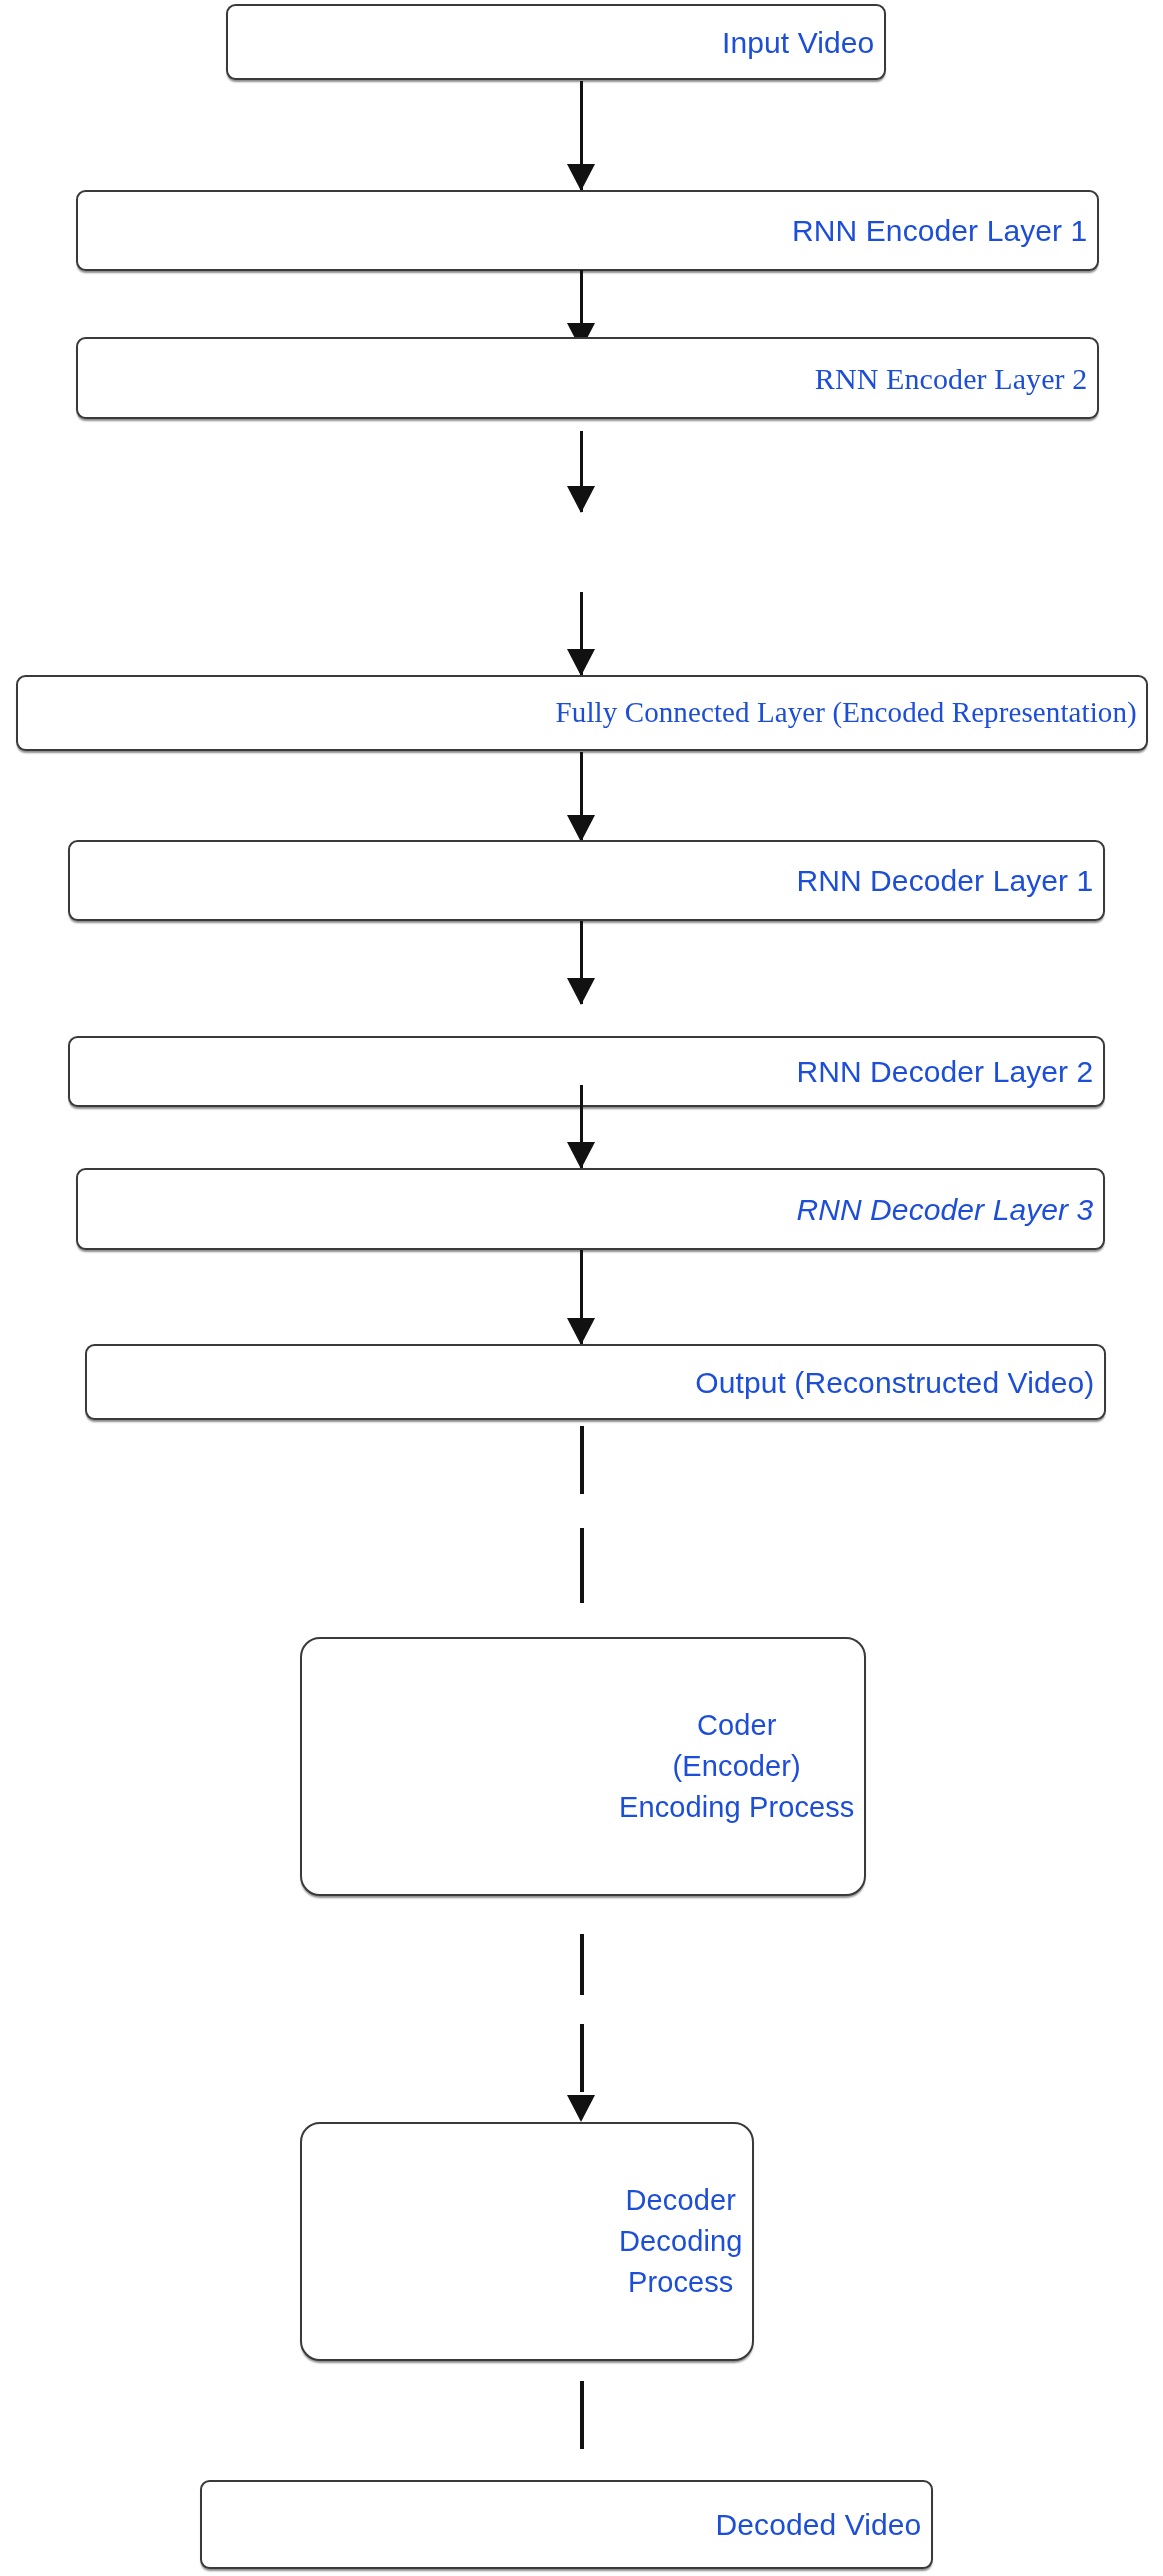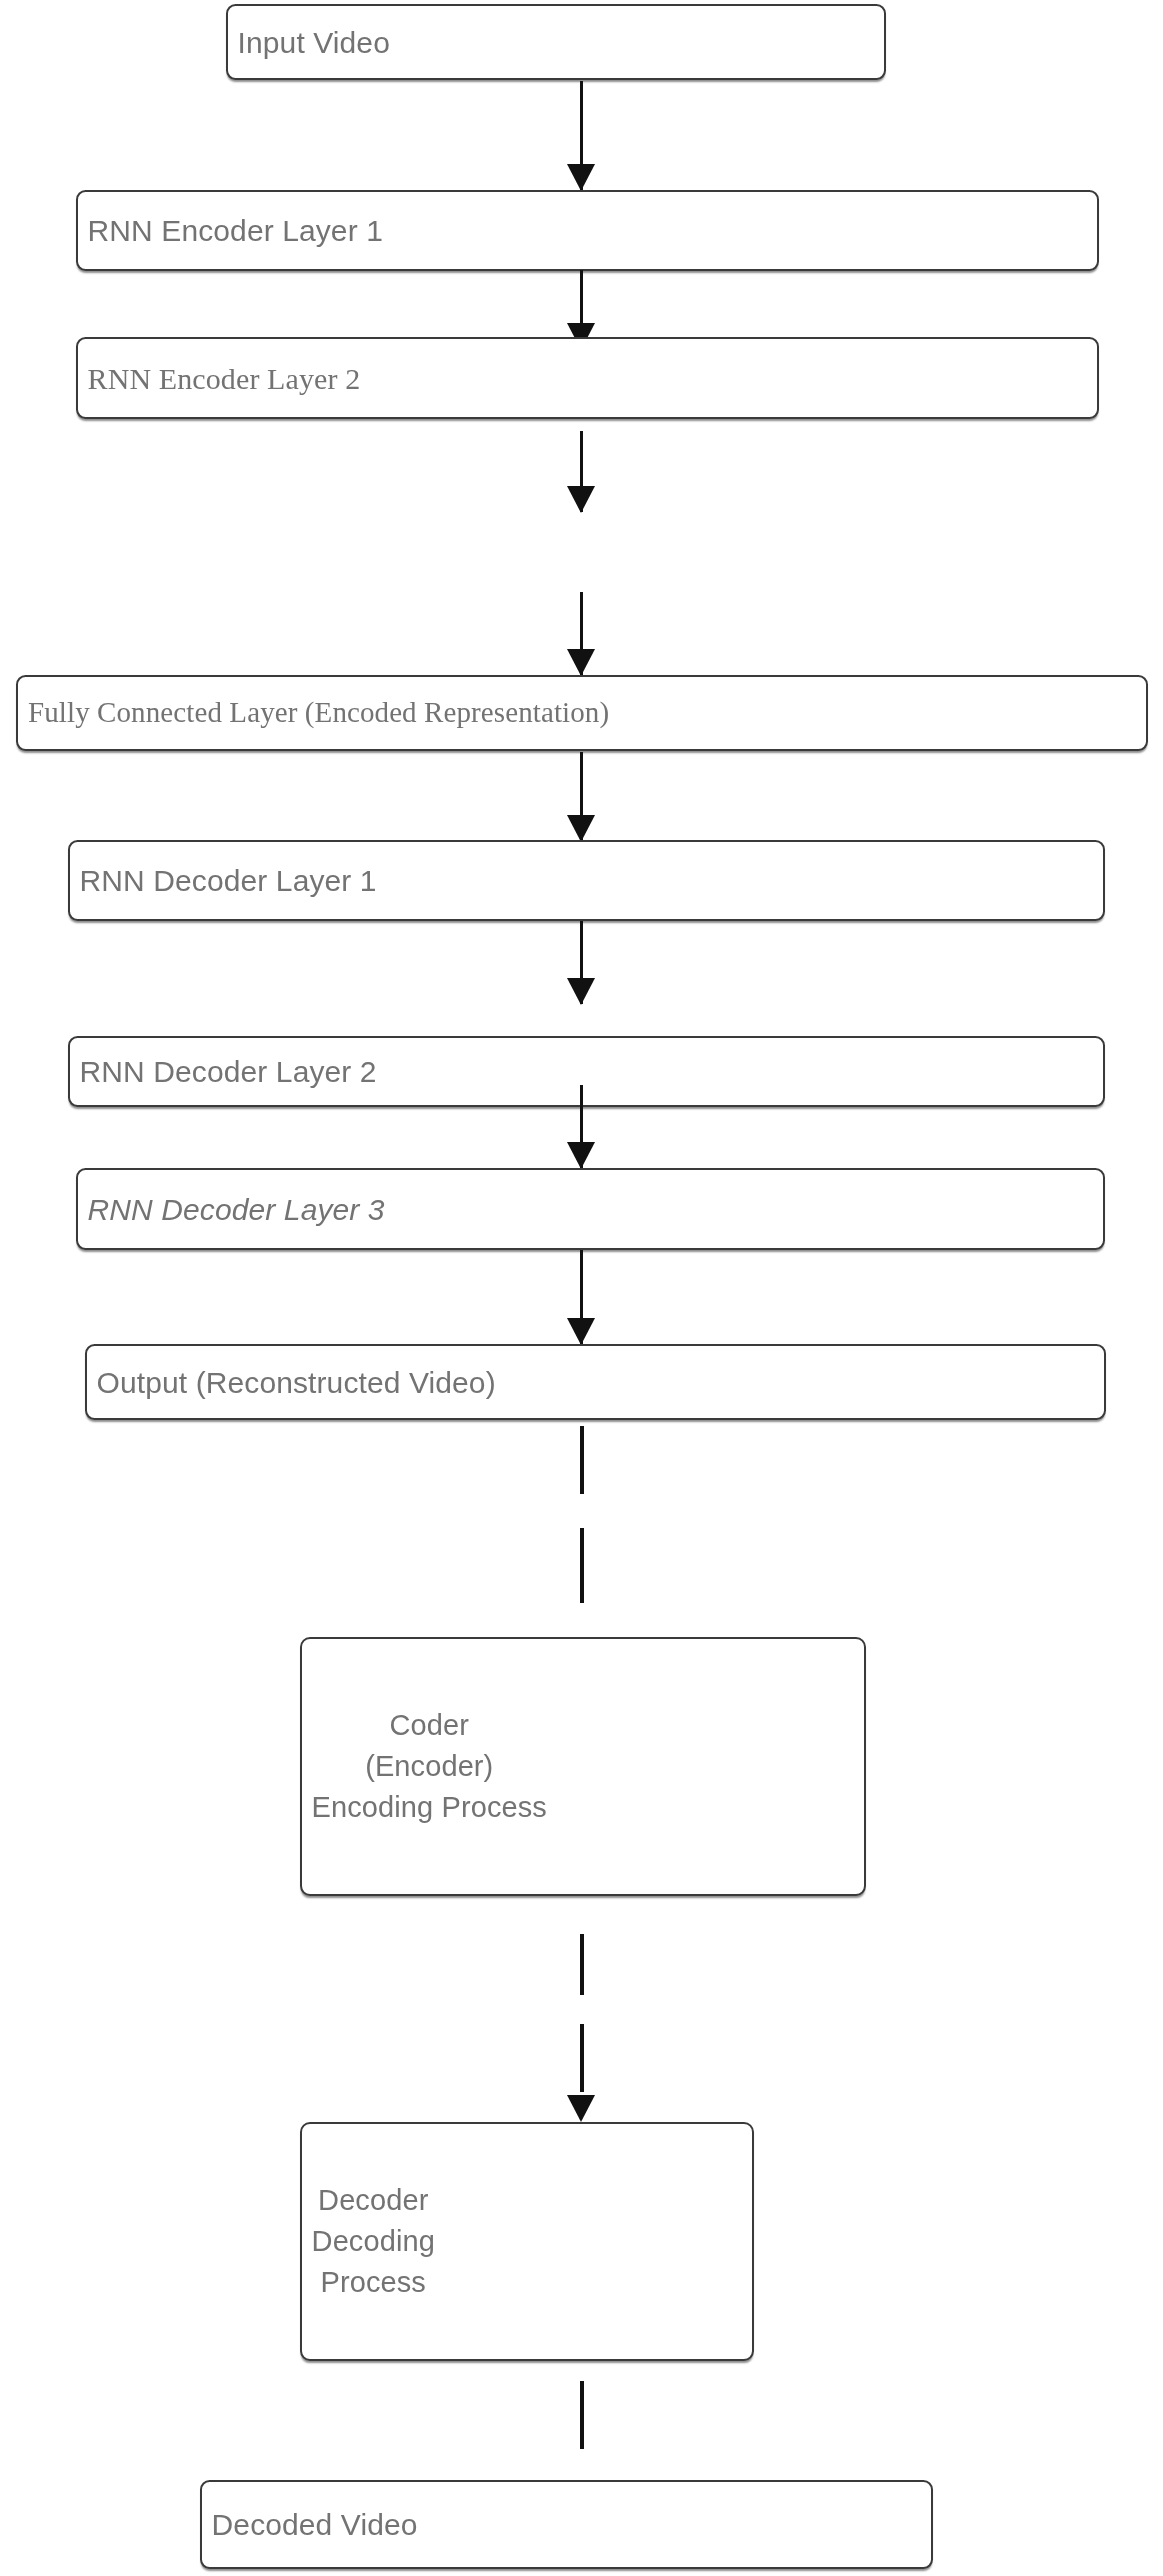--- a/index.html
+++ b/index.html
@@ -20,33 +20,33 @@
 
   
   .node {
     position: absolute;
     box-sizing: border-box;
     background: #ffffff;
     border: 2px solid #3a3a3a;
     border-radius: 9.6px;
     display: flex;
     align-items: center;
-    justify-content: flex-start;
+    justify-content: flex-end;
     text-align: center;
-    color: #737373;
+    color: #1d4ed8;
     font-size: 30px;
     line-height: 1.30;
     letter-spacing: 0.1px;
     box-shadow: 0 2.7px 2px -1.4px rgba(0,0,0,0.45);
   }
   .node.wide-fc {
     font-size: 29px;
   }
   .node.pill {
-    border-radius: 10px;
+    border-radius: 20px;
     font-size: 29px;
     line-height: 1.42;
   }
   .node .label {
     display: block;
     white-space: pre-line;
     padding: 0 9.6px;
   }
 
   

